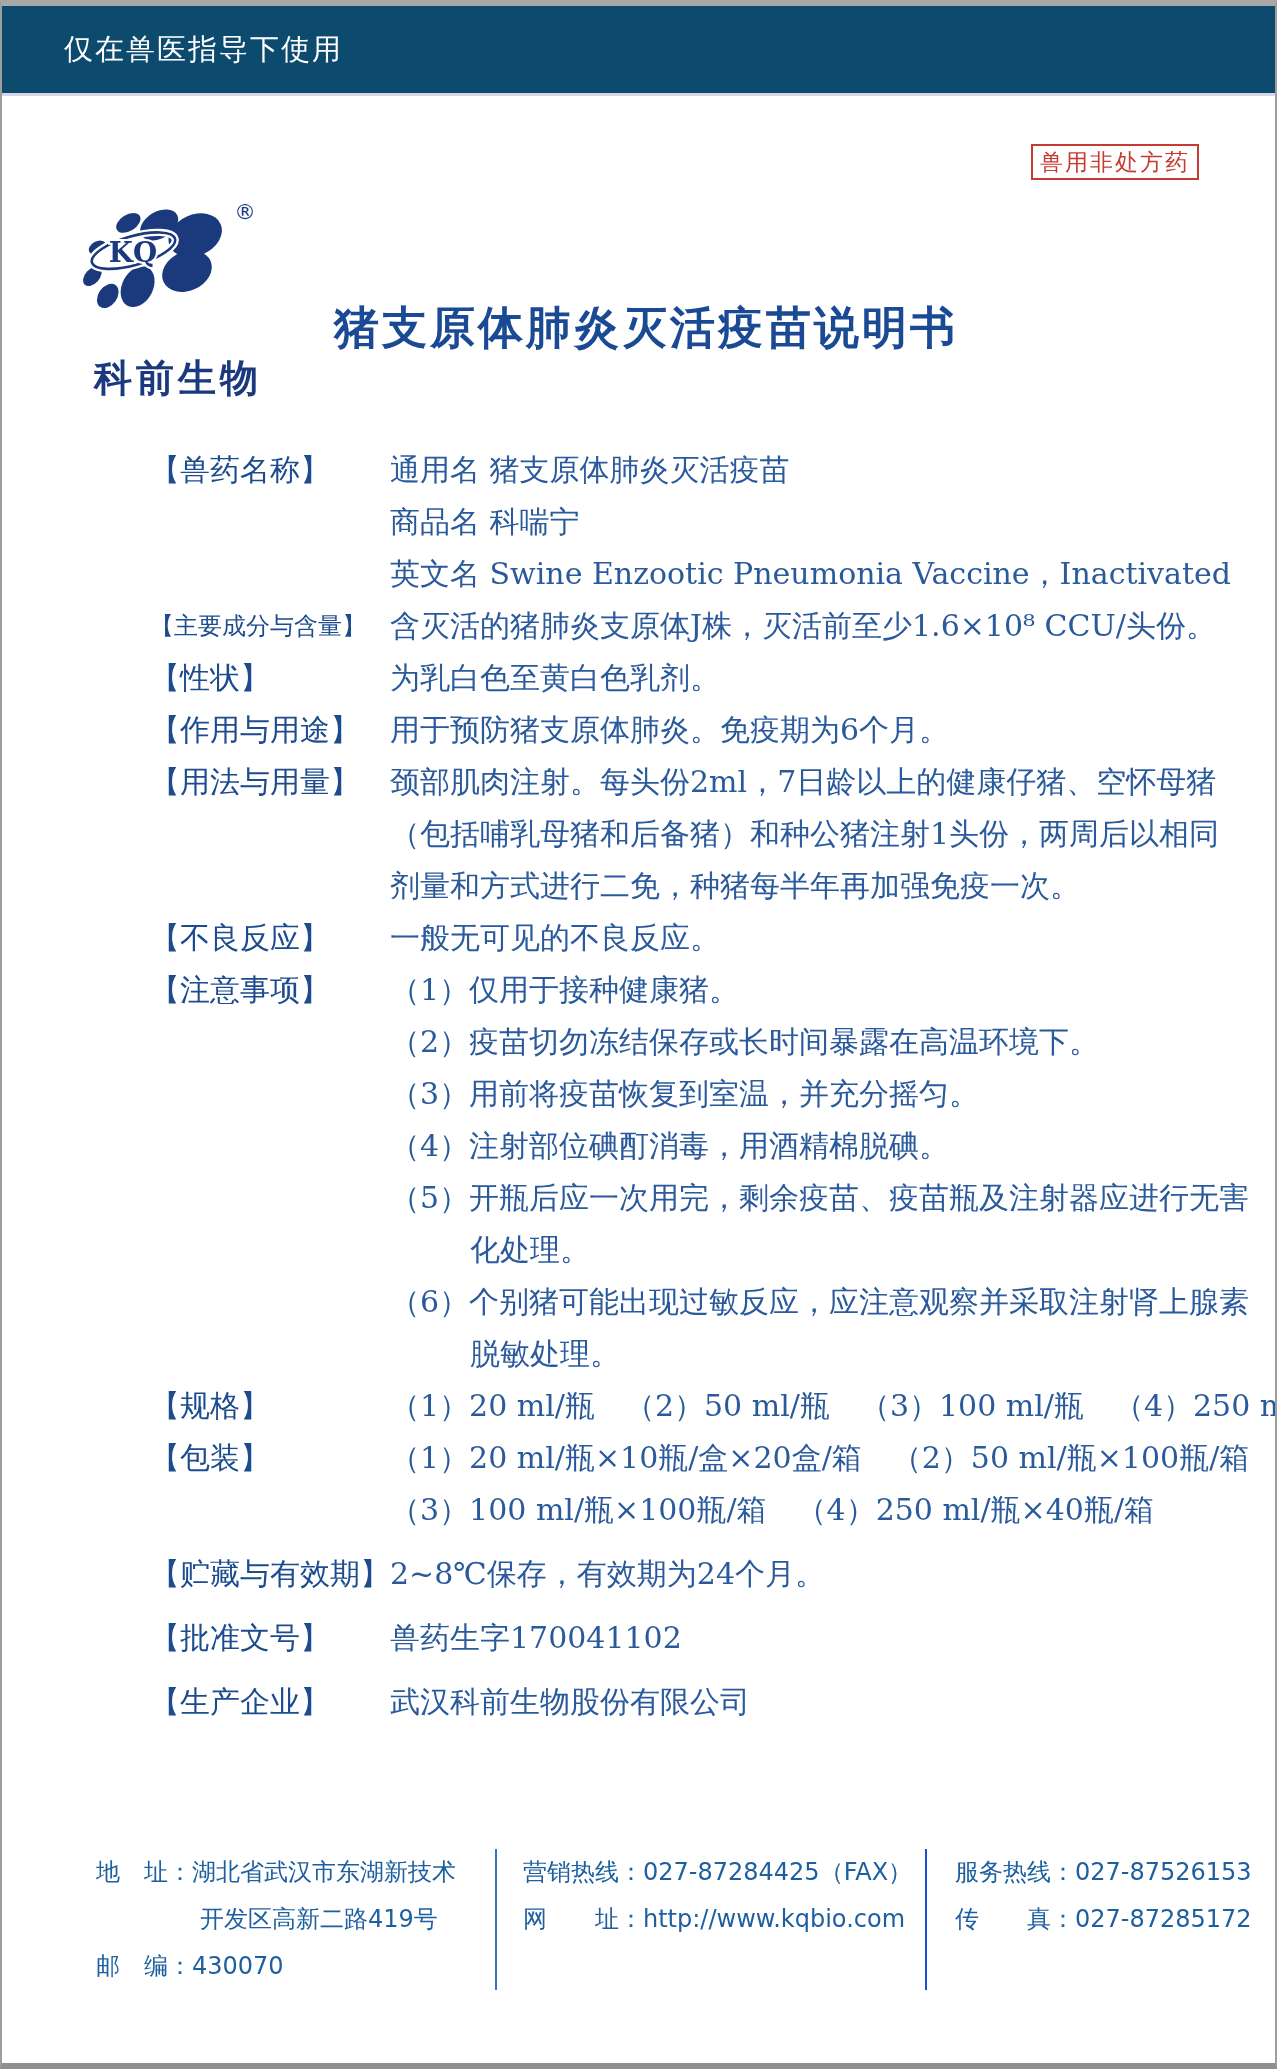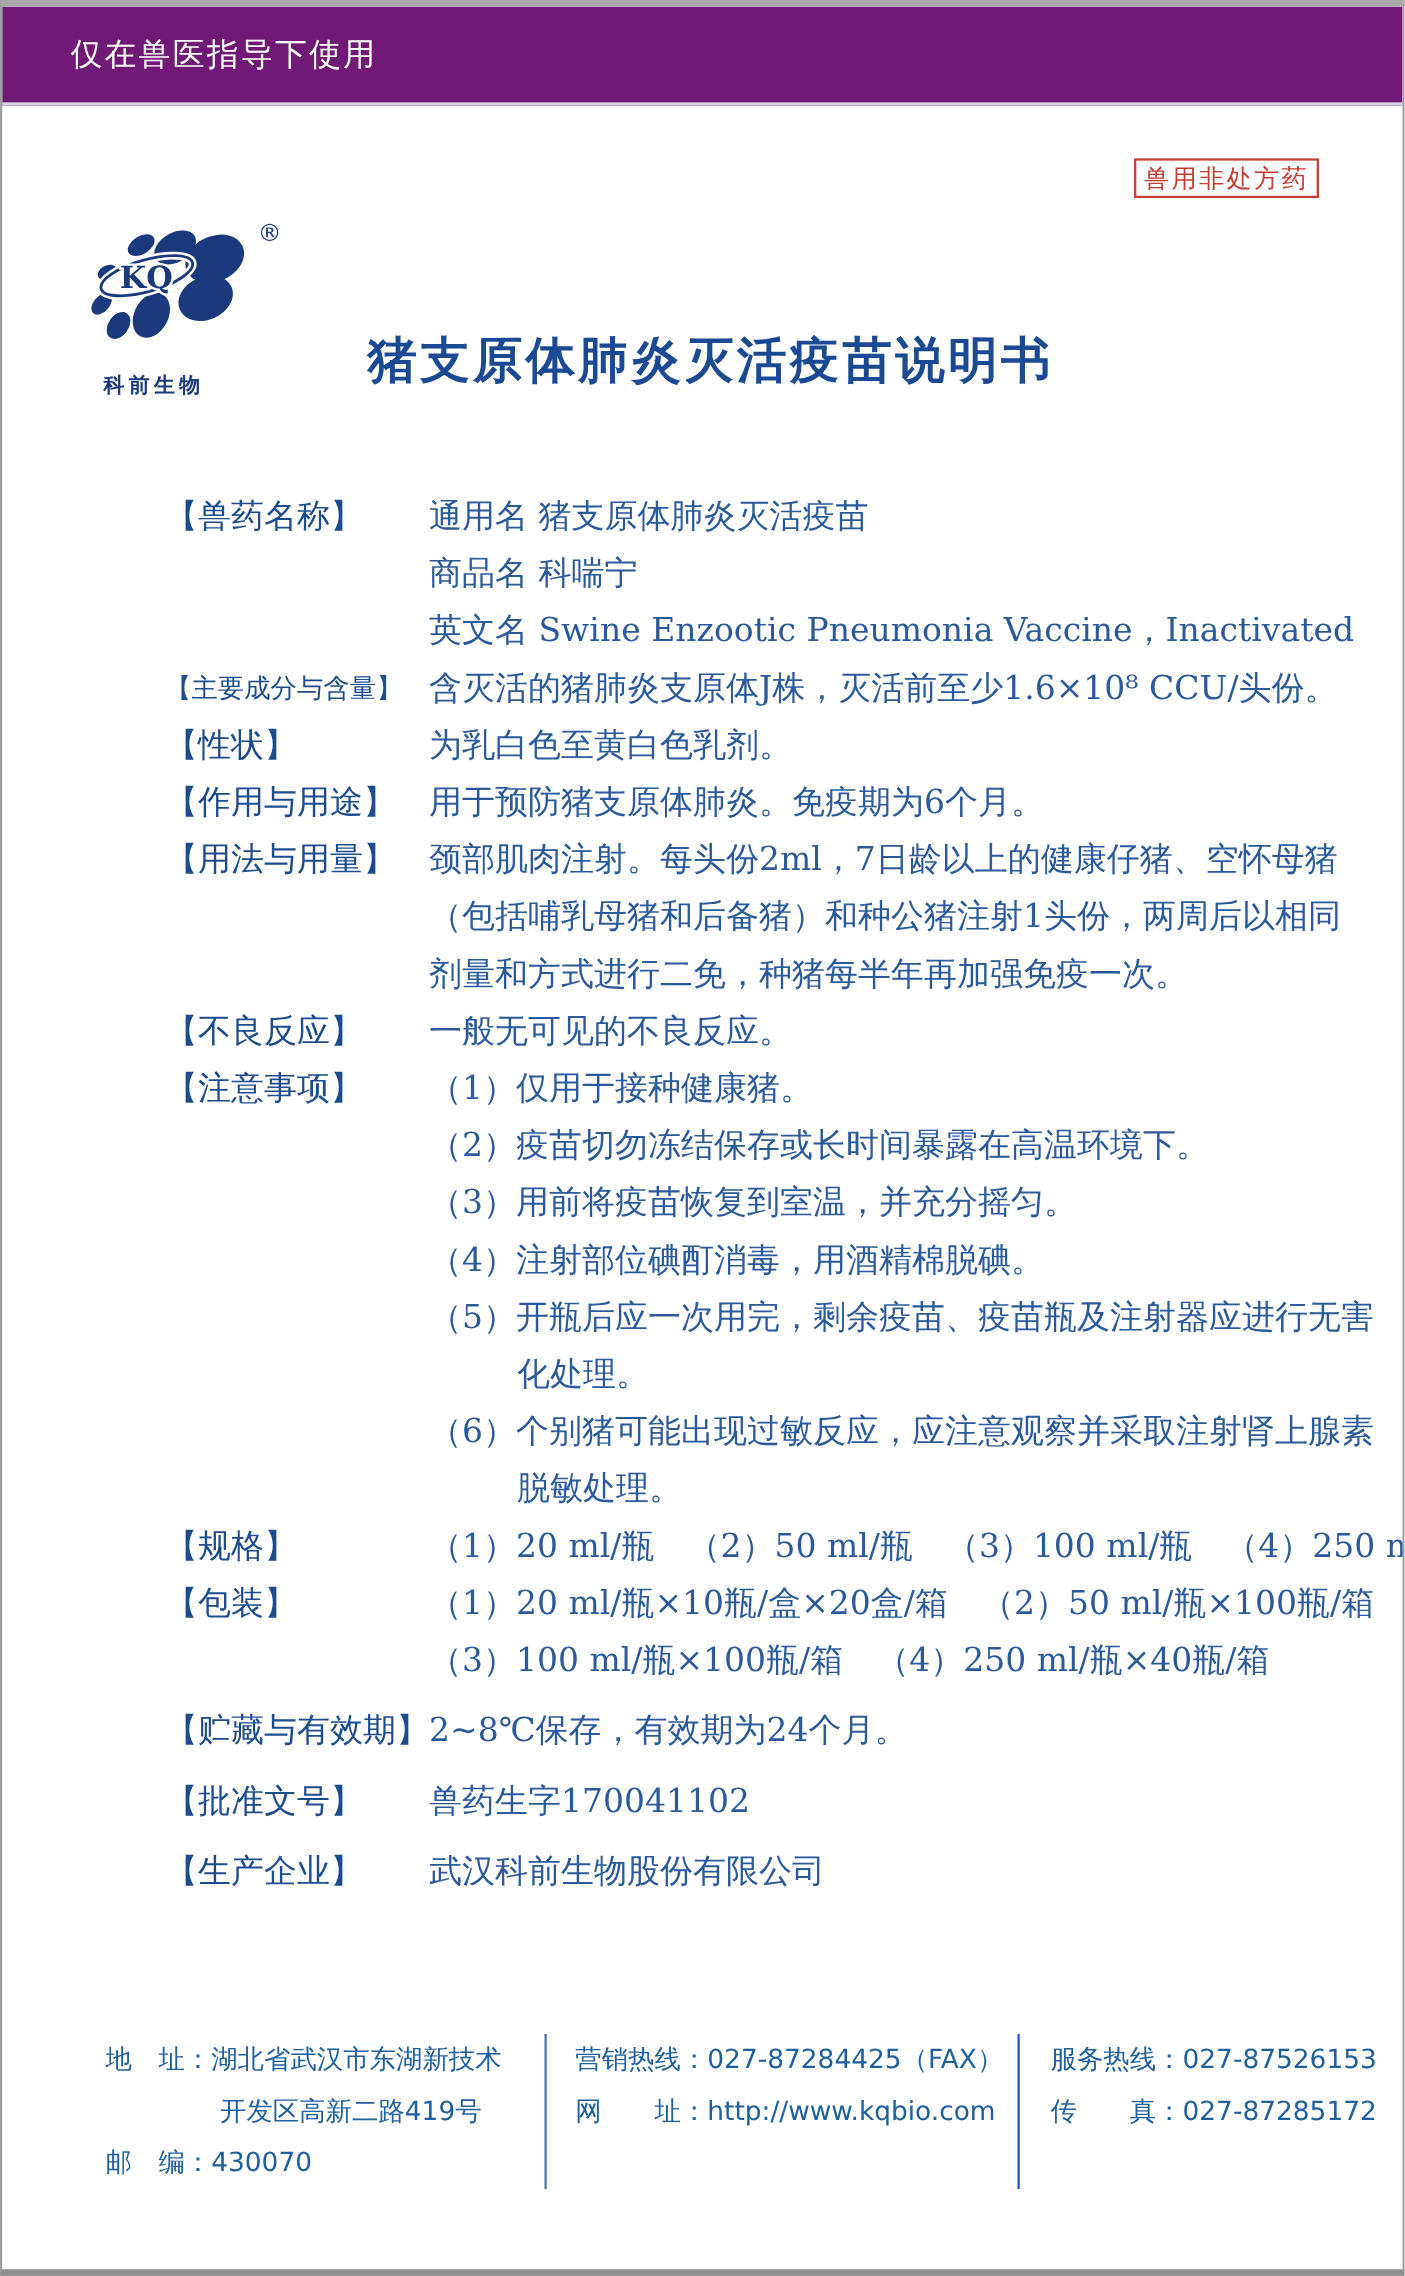--- a/index.html
+++ b/index.html
@@ -5,34 +5,34 @@
   html,body { margin:0; padding:0; background:#ffffff; }
   .page {
     position:relative; width:1277px; height:2069px; background:#ffffff;
     box-sizing:border-box; overflow:hidden;
     border-top:6px solid #a8a8a8; border-left:2px solid #9e9e9e;
     border-right:2px solid #9e9e9e; border-bottom:6px solid #8f8f8f;
     font-family:"DejaVu Serif","Liberation Serif",serif;
   }
   .banner {
     position:absolute; top:0; left:0; right:0; height:90px;
-    background:#701a75; border-bottom:3px solid #d8d5e8;
+    background:#0c4a6e; border-bottom:3px solid #d8d5e8;
     color:#ffffff; font-family:"DejaVu Sans","Liberation Sans",sans-serif;
     font-size:29px; letter-spacing:2px;
     display:flex; align-items:center; padding-left:62px; box-sizing:border-box;
   }
   .badge {
     position:absolute; top:138px; left:1029px; width:168px; height:36px;
     border:2px solid #c53b31; color:#c53b31; font-size:23px; letter-spacing:2px;
     display:flex; align-items:center; justify-content:center; box-sizing:border-box;
   }
   .logo { position:absolute; left:78px; top:188px; width:200px; }
   .logo svg { display:block; }
   .logo-name {
-    margin-top:4px; padding-left:14px; color:#1a3a7d; font-size:19px; font-weight:bold;
+    margin-top:20px; padding-left:14px; color:#1a3a7d; font-size:38px; font-weight:bold;
     letter-spacing:4px; font-family:"DejaVu Sans","Liberation Sans",sans-serif;
   }
   .title {
     position:absolute; left:332px; top:292px; color:#1b4a94;
     font-family:"DejaVu Sans","Liberation Sans",sans-serif;
     font-size:45px; font-weight:bold; letter-spacing:3px; white-space:nowrap;
   }
   .content { position:absolute; left:148px; top:438px; width:1060px; color:#2a5a9b; font-size:30px; }
   .row { display:flex; }
   .row-label { flex:0 0 240px; width:240px; color:#1c4b8e; white-space:nowrap; line-height:52px; }

